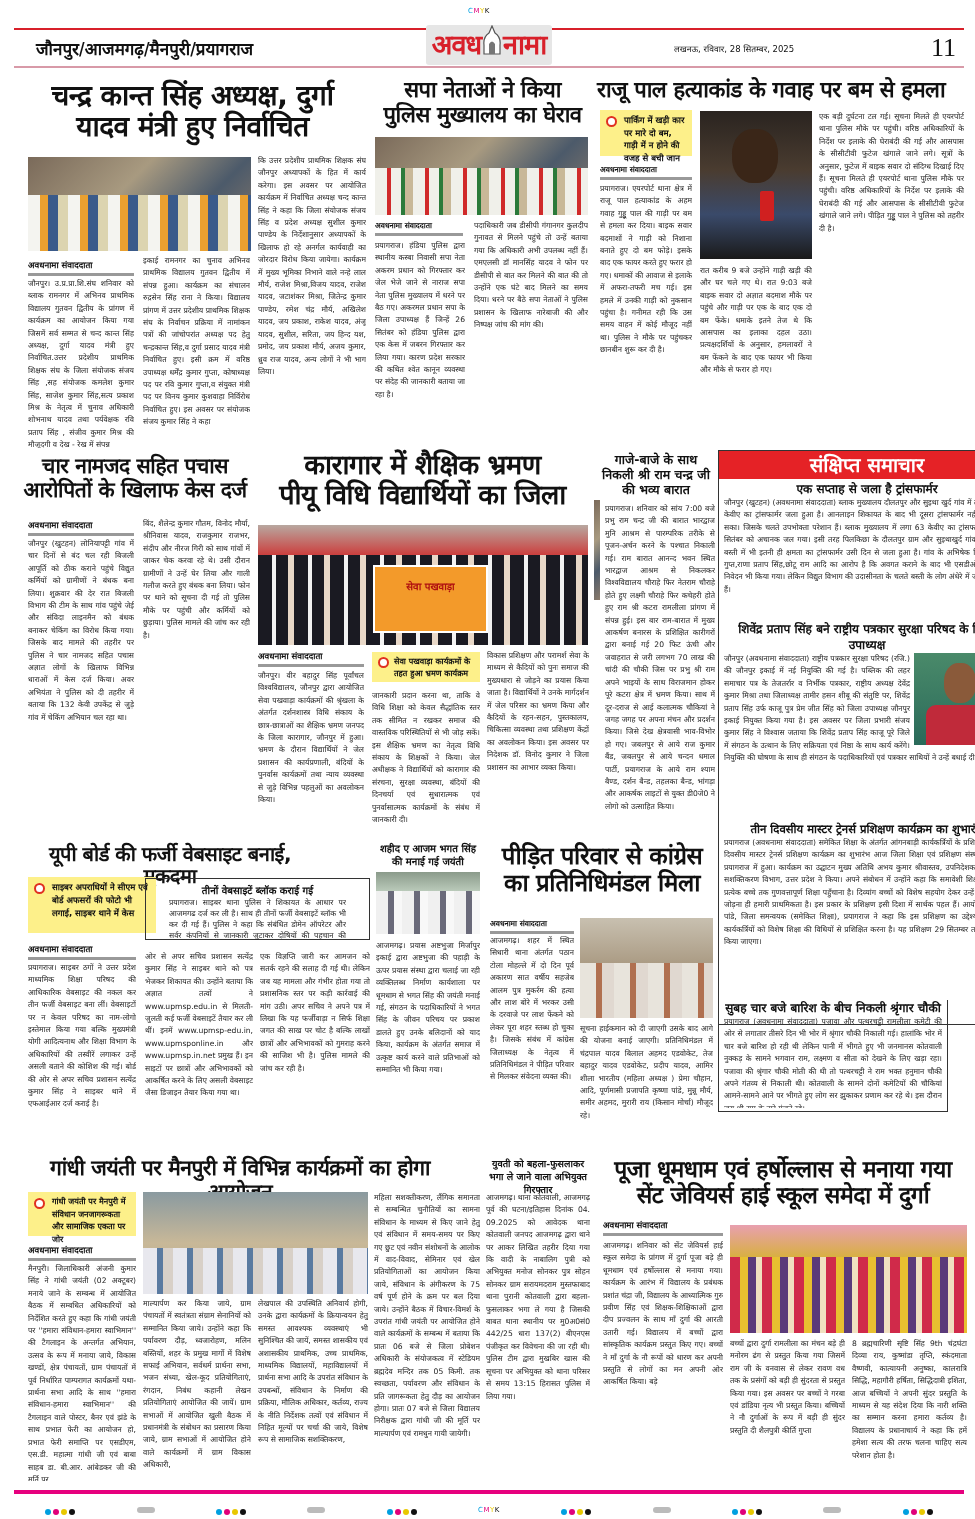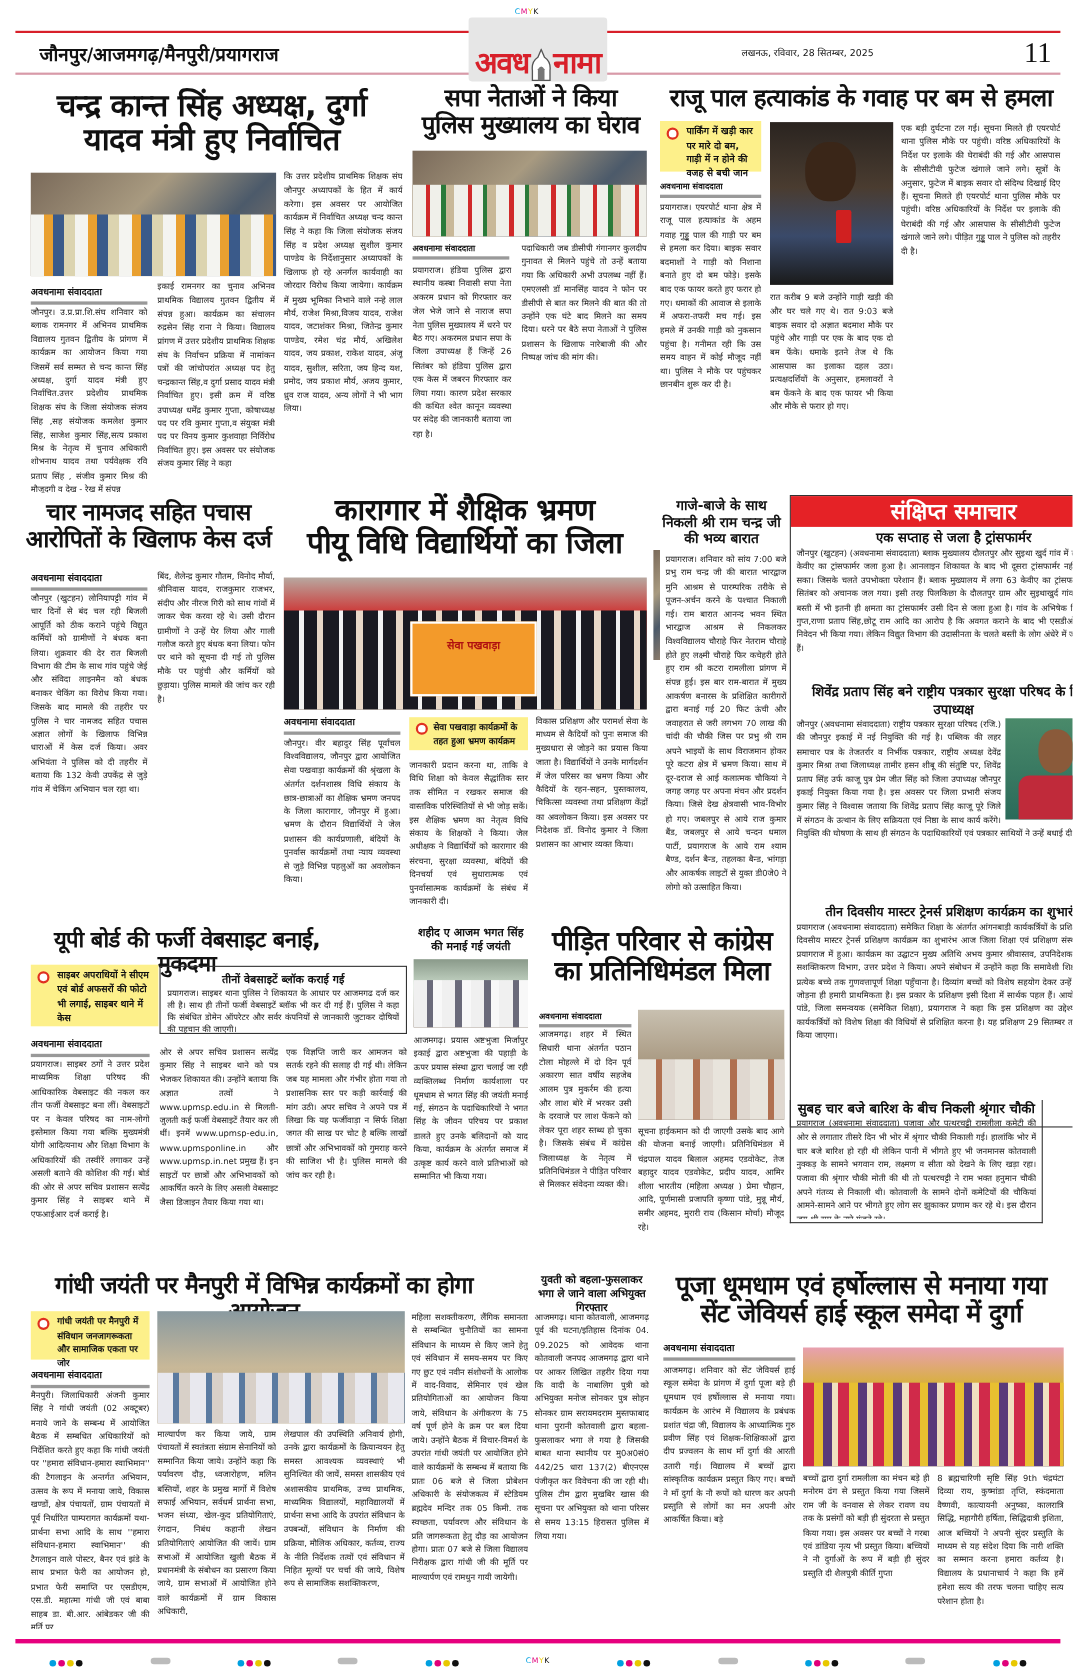--- a/index.html
+++ b/index.html
@@ -16,40 +16,40 @@
 h1,h2,h3{font-weight:bold;line-height:1.12;color:#111;font-family:"DejaVu Sans",sans-serif}
 .hl-xl{font-size:29px;text-align:center;letter-spacing:-0.5px}
 .hl-l{font-size:24px;text-align:center;letter-spacing:-0.5px}
 .hl-s{font-size:13px;text-align:center}
 .byline{font-size:8.5px;font-weight:bold;border-bottom:3px solid #999;padding-bottom:3px}
 .txt{font-size:7.6px;line-height:12.4px;text-align:justify;color:#222;overflow:hidden}
 .photo{background:linear-gradient(135deg,#7a6a5a,#a89a80 40%,#4c5a6a 70%,#8b7b6b);overflow:hidden}
 .photo .ppl{position:absolute;bottom:0;left:0;right:0;height:60%;background:repeating-linear-gradient(90deg,#f2f2ee 0 14px,#2a2a2a 14px 22px,#e0d4b0 22px 34px,#44506a 34px 42px)}
 .callout{background:#fdf08a;font-size:9px;font-weight:bold;line-height:13px;padding:4px 6px 4px 24px;position:absolute}
 .callout .ring{position:absolute;left:6px;top:6px;width:11px;height:11px;border:2px solid #e03020;border-radius:50%;background:#fff}
-.boxed{border:1px solid #333;padding:4px 6px}
+.boxed{border:1px solid #333;padding:4px 23px}
 .brief-bar{background:#e52226;color:#fff;text-align:center;font-size:20px;font-weight:bold;height:28px;line-height:28px}
 .brief-h{font-size:12px;font-weight:bold;text-align:center;line-height:16px}
 .bottom-bar{height:4px;background:#e6007e}
 .reg{display:inline-block;width:6px;height:6px;border-radius:50%;margin:0 1px}
 .grey-pill{display:inline-block;width:18px;height:6px;border-radius:3px;background:#bbb}
 </style>
 </head>
 <body>
 
 <div class="abs cmyk" style="left:468px;top:7px">
   <span class="c">C</span><span class="m">M</span><span class="y">Y</span><span class="k">K</span>
 </div>
 
 <div class="abs" style="left:14px;top:28px;width:950px">
   <div class="mast-line"></div>
   <div style="display:flex;align-items:center;height:36px;position:relative">
     <div class="mast-left" style="width:290px;padding-left:22px">जौनपुर/आजमगढ़/मैनपुरी/प्रयागराज</div>
     <div style="flex:1;display:flex;justify-content:center">
-      <div class="logo" style="display:flex;align-items:flex-end;height:58px;margin-top:-6px">
+      <div class="logo" style="display:flex;align-items:flex-start;height:40px;margin-top:-6px">
         <span>अवध</span>
         <svg width="22" height="30" viewBox="0 0 22 30">
             <path d="M11 1 L14 8 Q20 12 19 20 L19 29 L3 29 L3 20 Q2 12 8 8 Z" fill="#fff" stroke="#555" stroke-width="1.2"></path>
             <path d="M8 29 L8 19 Q11 14 14 19 L14 29" fill="#777"></path>
           </svg>
         <span>नामा</span>
       </div>
     </div>
     <div class="dateline" style="width:230px">लखनऊ, रविवार, 28 सितम्बर, 2025</div>
     <div class="pageno" style="width:60px;text-align:right;padding-right:8px">11</div>
@@ -78,21 +78,21 @@
   </h2>
   <div class="abs photo" style="left:375px;top:137px;width:213px;height:78px">
       <div class="ppl" style="background:repeating-linear-gradient(90deg,#f0f0ea 0 12px,#d02a2a 12px 16px,#f0f0ea 16px 26px,#2a7a3a 26px 30px,#c8b898 30px 38px)"></div>
     </div>
   <div class="abs byline" style="left:375px;top:220px;width:88px;font-size:7.5px">अवधनामा संवाददाता</div>
   <div class="abs txt" style="left:375px;top:240px;width:90px;height:208px">प्रयागराज। हंडिया पुलिस द्वारा स्थानीय कस्बा निवासी सपा नेता अकरम प्रधान को गिरफ्तार कर जेल भेजे जाने से नाराज सपा नेता पुलिस मुख्यालय में धरने पर बैठ गए। अकरमल प्रधान सपा के जिला उपाध्यक्ष हैं जिन्हें 26 सितंबर को हंडिया पुलिस द्वारा एक केस में जबरन गिरफ्तार कर लिया गया। कारण प्रदेश सरकार की कथित श्वेत कानून व्यवस्था पर संदेह की जानकारी बताया जा रहा है।</div>
   <div class="abs txt" style="left:474px;top:220px;width:114px;height:228px">पदाधिकारी जब डीसीपी गंगानगर कुलदीप गुनावत से मिलने पहुंचे तो उन्हें बताया गया कि अधिकारी अभी उपलब्ध नहीं हैं। एमएलसी डॉ मानसिंह यादव ने फोन पर डीसीपी से बात कर मिलने की बात की तो उन्होंने एक घंटे बाद मिलने का समय दिया। धरने पर बैठे सपा नेताओं ने पुलिस प्रशासन के खिलाफ नारेबाजी की और निष्पक्ष जांच की मांग की।</div>
 </div>
 
 <div>
-  <h2 class="abs hl-l" style="left:597px;top:78px;width:372px;font-size:22px;text-align:center">राजू पाल हत्याकांड के गवाह पर बम से हमला</h2>
+  <h2 class="abs hl-l" style="left:597px;top:78px;width:372px;font-size:22px;text-align:left">राजू पाल हत्याकांड के गवाह पर बम से हमला</h2>
   <div class="callout" style="left:600px;top:110px;width:92px;height:46px;font-size:8.5px;line-height:12.5px">
     <span class="ring"></span>
     <span>पार्किंग में खड़ी कार पर मारे दो बम, गाड़ी में न होने की वजह से बची जान</span>
   </div>
   <div class="abs byline" style="left:600px;top:164px;width:92px;font-size:7.5px">अवधनामा संवाददाता</div>
   <div class="abs txt" style="left:600px;top:183px;width:92px;height:265px">प्रयागराज। एयरपोर्ट थाना क्षेत्र में राजू पाल हत्याकांड के अहम गवाह गुड्डू पाल की गाड़ी पर बम से हमला कर दिया। बाइक सवार बदमाशों ने गाड़ी को निशाना बनाते हुए दो बम फोड़े। इसके बाद एक फायर करते हुए फरार हो गए। धमाकों की आवाज से इलाके में अफरा-तफरी मच गई। इस हमले में उनकी गाड़ी को नुकसान पहुंचा है। गनीमत रही कि उस समय वाहन में कोई मौजूद नहीं था। पुलिस ने मौके पर पहुंचकर छानबीन शुरू कर दी है।</div>
   <div class="abs photo" style="left:700px;top:111px;width:112px;height:148px;background:linear-gradient(180deg,#2a2420,#4a3c30 40%,#3a4a6a 70%,#1a1a1a)">
     <div style="position:absolute;left:32px;top:18px;width:46px;height:54px;border-radius:45%;background:#3a2618"></div>
     <div style="position:absolute;left:60px;top:80px;width:14px;height:30px;background:#d02020;border-radius:2px"></div>
   </div>
@@ -155,21 +155,21 @@
     <div class="txt" style="height:160px">प्रयागराज (अवधनामा संवाददाता) समेकित शिक्षा के अंतर्गत आंगनबाड़ी कार्यकर्त्रियों के प्रशिक्षण हेतु तीन दिवसीय मास्टर ट्रेनर्स प्रशिक्षण कार्यक्रम का शुभारंभ आज जिला शिक्षा एवं प्रशिक्षण संस्थान (डायट), प्रयागराज में हुआ। कार्यक्रम का उद्घाटन मुख्य अतिथि अभय कुमार श्रीवास्तव, उपनिदेशक, दिव्यांगजन सशक्तिकरण विभाग, उत्तर प्रदेश ने किया। अपने संबोधन में उन्होंने कहा कि समावेशी शिक्षा का उद्देश्य प्रत्येक बच्चे तक गुणवत्तापूर्ण शिक्षा पहुँचाना है। दिव्यांग बच्चों को विशेष सहयोग देकर उन्हें मुख्यधारा से जोड़ना ही हमारी प्राथमिकता है। इस प्रकार के प्रशिक्षण इसी दिशा में सार्थक पहल हैं। आयोजक विकास पांडे, जिला समन्वयक (समेकित शिक्षा), प्रयागराज ने कहा कि इस प्रशिक्षण का उद्देश्य आंगनबाड़ी कार्यकर्त्रियों को विशेष शिक्षा की विधियों से प्रशिक्षित करना है। यह प्रशिक्षण 29 सितम्बर तक आयोजित किया जाएगा।</div>
   </div>
 </div>
 <div class="abs" style="left:718px;top:1000px;width:230px;height:112px;border:1px solid #333;border-top:none;padding:0 5px">
   <div class="brief-h" style="font-size:12px">सुबह चार बजे बारिश के बीच निकली श्रृंगार चौकी</div>
   <div class="txt" style="height:92px">प्रयागराज (अवधनामा संवाददाता) पजावा और पत्थरचट्टी रामलीला कमेटी की ओर से लगातार तीसरे दिन भी भोर में श्रृंगार चौकी निकाली गई। हालांकि भोर में चार बजे बारिश हो रही थी लेकिन पानी में भीगते हुए भी जनमानस कोतवाली नुक्कड़ के सामने भगवान राम, लक्ष्मण व सीता को देखने के लिए खड़ा रहा। पजावा की श्रृंगार चौकी मोती की थी तो पत्थरचट्टी ने राम भक्त हनुमान चौकी अपने गंतव्य से निकाली थी। कोतवाली के सामने दोनों कमेटियों की चौकियां आमने-सामने आने पर भीगते हुए लोग सर झुकाकर प्रणाम कर रहे थे। इस दौरान जय श्री राम के नारे गूंजते रहे।</div>
 </div>
 
 <div>
   <h2 class="abs hl-l" style="left:20px;top:843px;width:300px;font-size:20px">यूपी बोर्ड की फर्जी वेबसाइट बनाई, मुकदमा</h2>
-  <div class="callout" style="left:28px;top:877px;width:116px;height:56px;font-size:8.5px;line-height:13px">
+  <div class="callout" style="left:28px;top:877px;width:128px;height:56px;font-size:8.5px;line-height:13px">
     <span class="ring"></span>
     <span>साइबर अपराधियों ने सीएम एवं बोर्ड अफसरों की फोटो भी लगाई, साइबर थाने में केस</span>
   </div>
   <div class="abs boxed" style="left:145px;top:878px;width:225px;height:62px">
     <div style="font-size:10px;font-weight:bold;text-align:center">तीनों वेबसाइटें ब्लॉक कराई गई</div>
     <div class="txt" style="line-height:11px;height:42px">प्रयागराज। साइबर थाना पुलिस ने शिकायत के आधार पर आजमगढ दर्ज कर ली है। साथ ही तीनों फर्जी वेबसाइटें ब्लॉक भी कर दी गई हैं। पुलिस ने कहा कि संबंधित डोमेन ऑपरेटर और सर्वर कंपनियों से जानकारी जुटाकर दोषियों की पहचान की जाएगी।</div>
   </div>
   <div class="abs byline" style="left:28px;top:943px;width:108px">अवधनामा संवाददाता</div>
   <div class="abs txt" style="left:28px;top:962px;width:108px;height:180px">प्रयागराज। साइबर ठगों ने उत्तर प्रदेश माध्यमिक शिक्षा परिषद की आधिकारिक वेबसाइट की नकल कर तीन फर्जी वेबसाइट बना लीं। वेबसाइटों पर न केवल परिषद का नाम-लोगो इस्तेमाल किया गया बल्कि मुख्यमंत्री योगी आदित्यनाथ और शिक्षा विभाग के अधिकारियों की तस्वीरें लगाकर उन्हें असली बताने की कोशिश की गई। बोर्ड की ओर से अपर सचिव प्रशासन सत्येंद्र कुमार सिंह ने साइबर थाने में एफआईआर दर्ज कराई है।</div>
   <div class="abs txt" style="left:145px;top:951px;width:108px;height:191px">ओर से अपर सचिव प्रशासन सत्येंद्र कुमार सिंह ने साइबर थाने को पत्र भेजकर शिकायत की। उन्होंने बताया कि अज्ञात तत्वों ने www.upmsp.edu.in से मिलती-जुलती कई फर्जी वेबसाइटें तैयार कर ली थीं। इनमें www.upmsp-edu.in, www.upmsponline.in और www.upmsp.in.net प्रमुख हैं। इन साइटों पर छात्रों और अभिभावकों को आकर्षित करने के लिए असली वेबसाइट जैसा डिजाइन तैयार किया गया था।</div>

